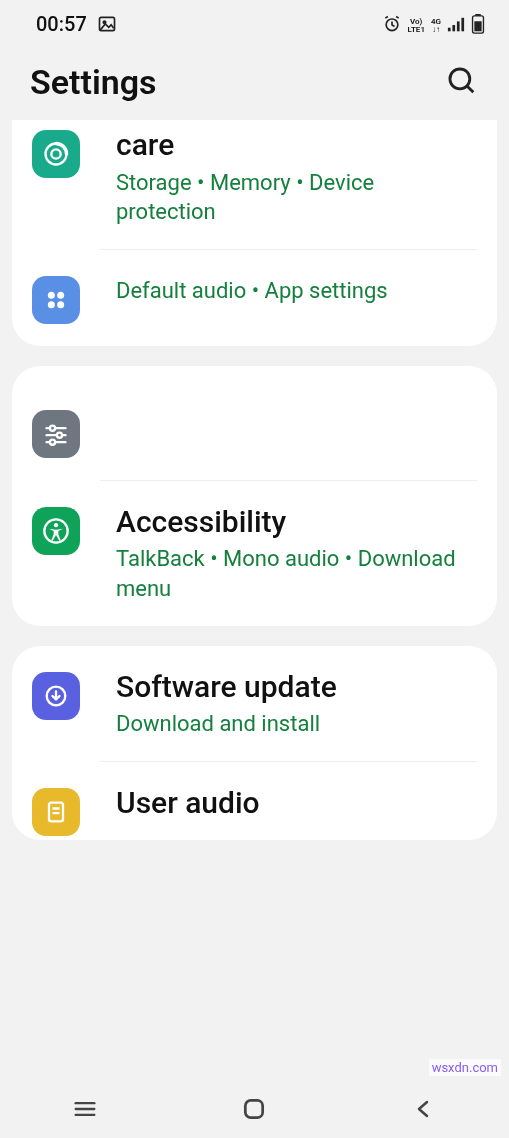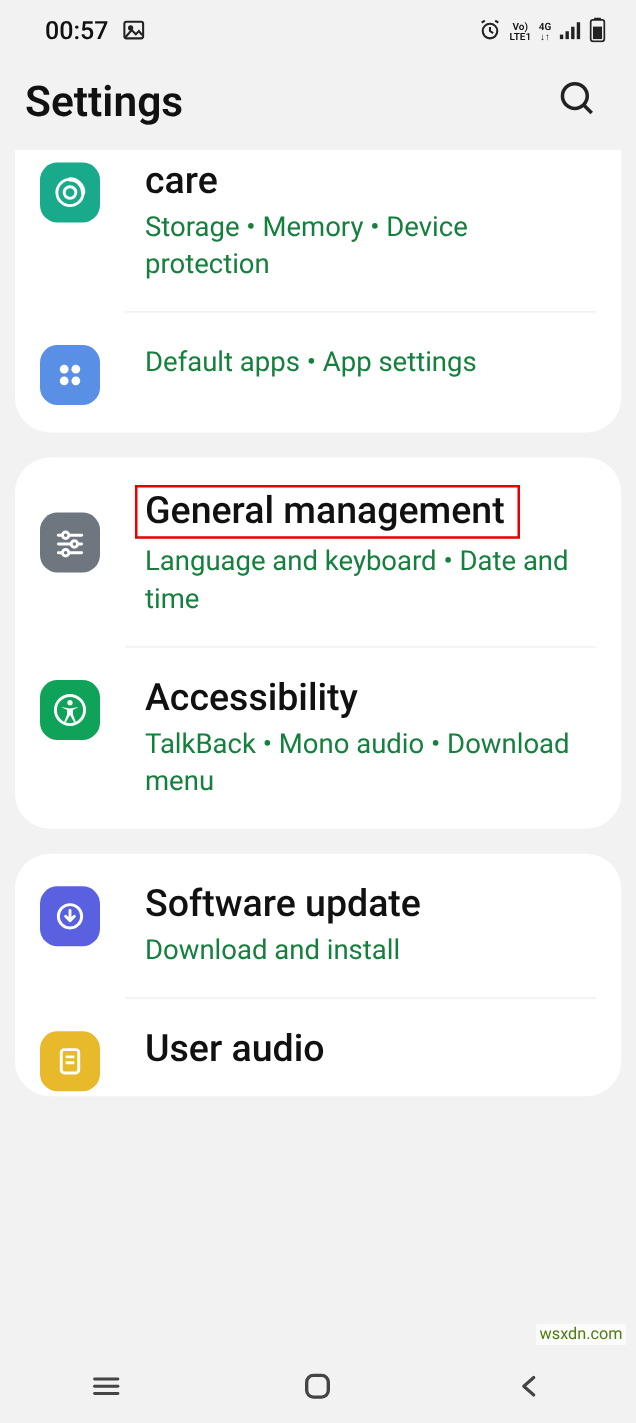--- a/index.html
+++ b/index.html
@@ -20,22 +20,22 @@
       font-size: 20px;
       font-weight: 500;
       height: 44px;
     }
     .status-left { display: flex; align-items: center; gap: 10px; }
     .status-right { display: flex; align-items: flex-end; gap: 6px; }
     .status-right svg, .status-left svg { display: block; }
     .header {
       display: flex;
       justify-content: space-between;
-      align-items: flex-start;
-      padding: 18px 30px 18px 20px;
+      align-items: flex-end;
+      padding: 18px 30px 18px 30px;
     }
     .header-title { font-size: 34px; font-weight: 600; }
     .search-icon { width: 34px; height: 34px; }
     .card {
       background: #fff;
       border-radius: 28px;
       margin: 0 12px 20px 12px;
       overflow: hidden;
     }
     .card.first { border-top-left-radius: 0; border-top-right-radius: 0; margin-top: 0;}
@@ -71,21 +71,21 @@
       display: flex;
       justify-content: space-around;
       align-items: center;
     }
     .nav-item { width: 80px; display:flex; justify-content:center; }
     .watermark {
       position: absolute;
       bottom: 62px;
       right: 8px;
       font-size: 13px;
-      color: #4d7c0f;
+      color: #8b5cf6;
       background: rgba(255,255,255,0.7);
       padding: 1px 3px;
     }
     .tiny-text { font-size: 8px; font-weight: 600; line-height: 1; text-align:center; }
   </style>
 </head>
 <body>
 
 <div class="status-bar">
   <div class="status-left">
@@ -158,43 +158,37 @@
   <div class="row">
     <div class="icon-wrap" style="background:#5a8fe6">
       <svg viewBox="0 0 24 24" fill="#fff">
           <circle cx="8" cy="8" r="3"></circle>
           <circle cx="16" cy="8" r="3"></circle>
           <circle cx="8" cy="16" r="3"></circle>
           <circle cx="16" cy="16" r="3"></circle>
         </svg>
     </div>
     <div class="row-text">
-      <div class="row-sub">Default apps  •  App settings</div>
+      <div class="row-sub">Default audio  •  App settings</div>
     </div>
   </div>
 </div>
 
 <div class="card">
   <div class="row">
     <div class="icon-wrap" style="background:#6e7680;margin-top:22px">
       <svg viewBox="0 0 24 24" fill="none" stroke="#fff" stroke-width="2" stroke-linecap="round">
           <line x1="4" y1="7" x2="20" y2="7"></line>
           <circle cx="9" cy="7" r="2.2" fill="#6e7680"></circle>
           <line x1="4" y1="13" x2="20" y2="13"></line>
           <circle cx="15" cy="13" r="2.2" fill="#6e7680"></circle>
           <line x1="4" y1="19" x2="20" y2="19"></line>
           <circle cx="9" cy="19" r="2.2" fill="#6e7680"></circle>
         </svg>
     </div>
-    <div class="row-text">
-      <div class="highlight-box">
-        <div class="row-title">General management</div>
-      </div>
-      <div class="row-sub">Language and keyboard  •  Date and time</div>
-    </div>
   </div>
   <div class="divider"></div>
   <div class="row">
     <div class="icon-wrap" style="background:#0fa35a">
       <svg viewBox="0 0 24 24" fill="#fff">
           <circle cx="12" cy="12" r="10" fill="none" stroke="#fff" stroke-width="2"></circle>
           <circle cx="12" cy="7" r="1.8"></circle>
           <path d="M6 10l6 1 6-1-4 2v3l2 5-1 .5-3-5-3 5-1-.5 2-5v-3z"></path>
         </svg>
     </div>

